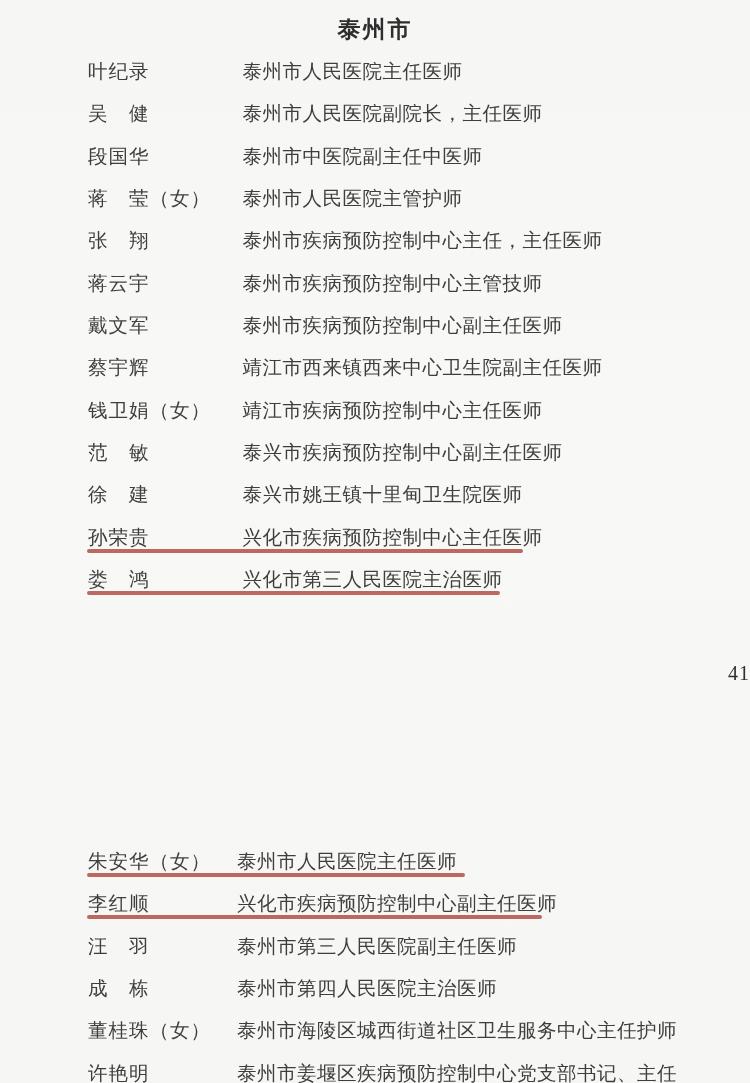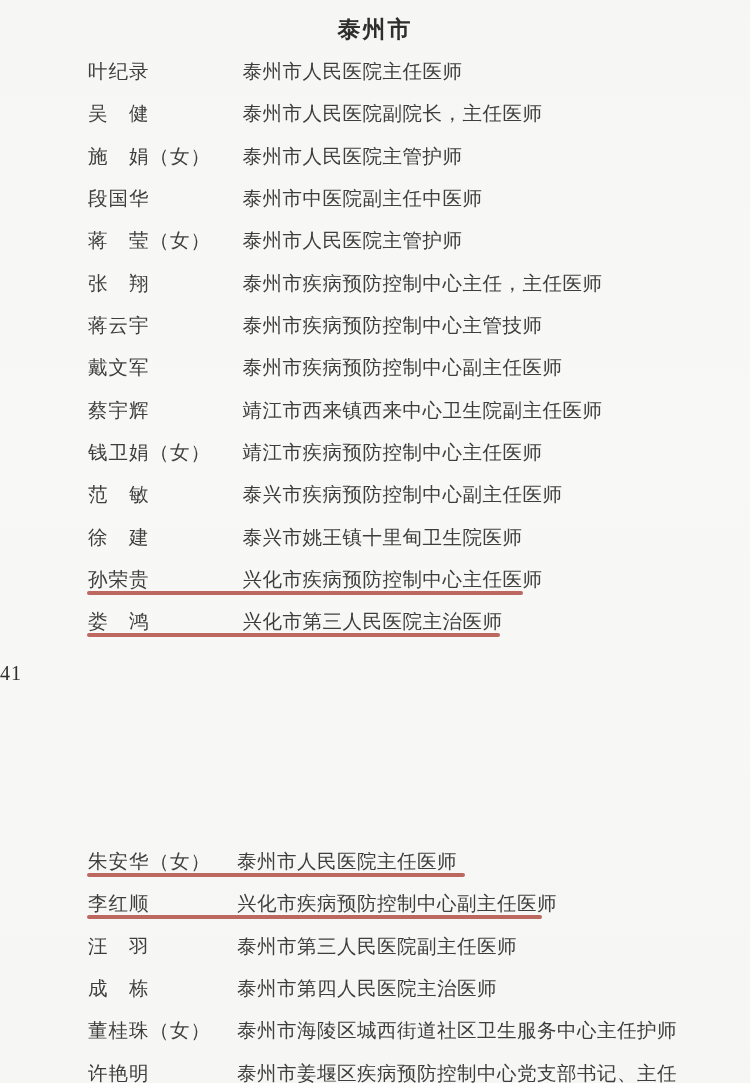--- a/index.html
+++ b/index.html
@@ -68,21 +68,21 @@
     height: 4px;
     border-radius: 2px;
     opacity: 0.88;
   }
   .row.underlined .redline { display: block; }
   .page-number {
     position: absolute;
     top: 662px;
     left: 0;
     width: 100%;
-    text-align: left;
+    text-align: right;
     font-size: 20px;
     color: #2f2f2f;
     letter-spacing: 1px;
   }
 </style>
 </head>
 <body>
 
 <div class="page">
   <div class="doc-title">泰州市</div>
@@ -93,25 +93,20 @@
     <span class="title">泰州市人民医院主任医师</span>
     
   </div>
 
   <div class="row">
     <span class="name">吴　健</span>
     <span class="title">泰州市人民医院副院长，主任医师</span>
     
   </div>
 
-  <div class="row">
-    <span class="name">施　娟（女）</span>
-    <span class="title">泰州市人民医院主管护师</span>
-    
-  </div>
 
   <div class="row">
     <span class="name">段国华</span>
     <span class="title">泰州市中医院副主任中医师</span>
     
   </div>
 
   <div class="row">
     <span class="name">蒋　莹（女）</span>
     <span class="title">泰州市人民医院主管护师</span>

